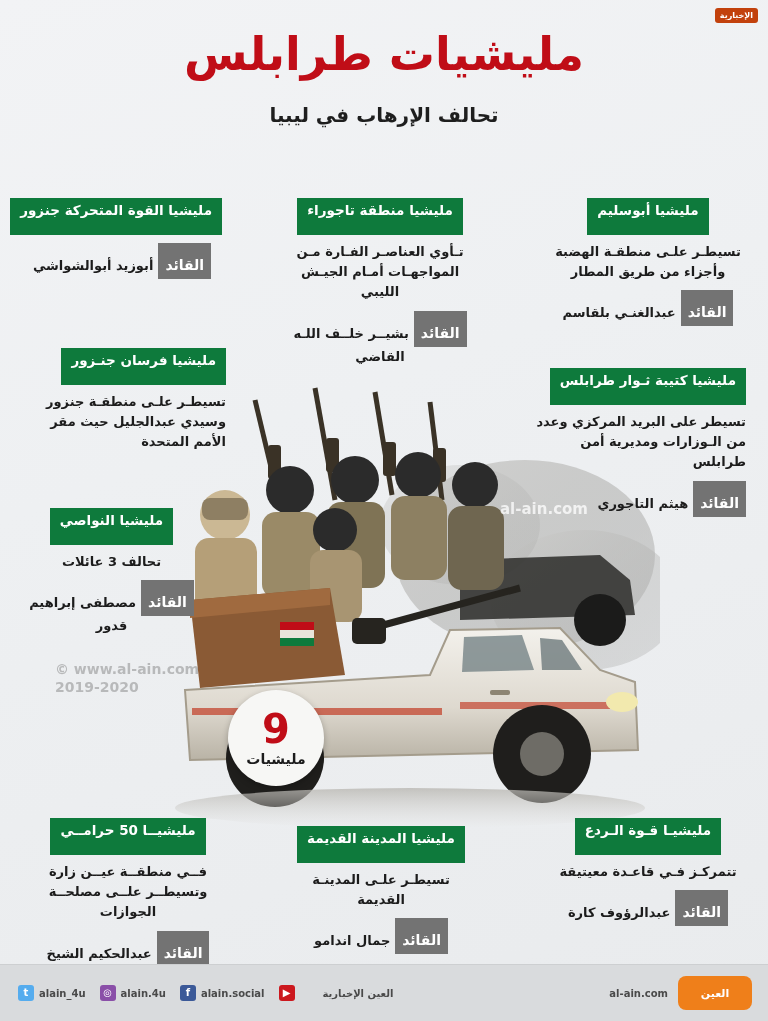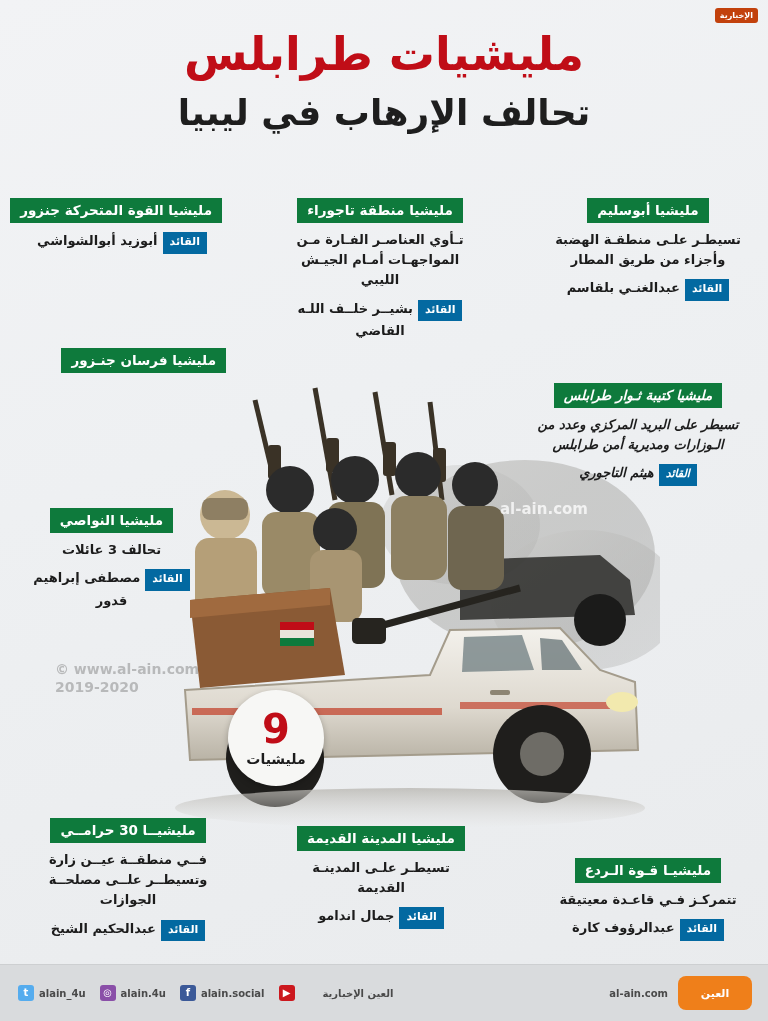--- a/index.html
+++ b/index.html
@@ -21,73 +21,73 @@
   }
   .title-main {
     font-size: 46px;
     font-weight: bold;
     color: #c00d17;
     letter-spacing: 0px;
     line-height: 1.15;
     direction: rtl;
   }
   .title-sub {
-    margin-top: 11px;
-    font-size: 36px;
+    margin-top: 22px;
+    font-size: 20px;
     font-weight: bold;
     color: #1e1e1e;
     direction: rtl;
   }
 
   
   .card { position: absolute; direction: rtl; }
   .card .name-bar {
     display: inline-block;
     background: #0e7a3c;
     color: #ffffff;
     font-size: 13.5px;
     font-weight: bold;
-    padding: 4px 10px 5px 10px;
+    padding: 4px 10px 17px 10px;
     line-height: 1.2;
     white-space: nowrap;
   }
   .card .desc {
     margin-top: 7px;
     font-size: 13px;
     line-height: 1.55;
     color: #1c1c1c;
     font-weight: bold;
   }
   .card .leader-line {
     margin-top: 8px;
     font-size: 13px;
     line-height: 1.5;
     color: #1c1c1c;
     font-weight: bold;
   }
   .leader-tag {
     display: inline-block;
-    background: #0369a1;
+    background: #737373;
     color: #fff;
     font-weight: bold;
-    font-size: 11px;
-    padding: 2px 7px 3px 7px;
+    font-size: 14px;
+    padding: 12px 7px 3px 7px;
     margin-left: 5px;
   }
 
   
   #card-abusalim    { top: 198px; right: 22px;  width: 196px; text-align: center; }
   #card-tajoura     { top: 198px; left: 282px;  width: 196px; text-align: center; }
   #card-janzour-mob { top: 198px; left: 22px;   width: 200px; text-align: center; }
 
-  #card-thuwar      { top: 383px; right: 22px;  width: 216px; text-align: center; font-style: italic; }
+  #card-thuwar      { top: 368px; right: 22px;  width: 216px; text-align: right; }
   #card-forsan      { top: 348px; left: 40px;   width: 186px; text-align: right; }
   #card-nawasi      { top: 508px; left: 24px;   width: 175px; text-align: center; }
 
-  #card-rada        { top: 818px; right: 22px;  width: 196px; text-align: center; margin-top: 40px; }
+  #card-rada        { top: 818px; right: 22px;  width: 196px; text-align: center; }
   #card-oldcity     { top: 826px; left: 288px;  width: 186px; text-align: center; }
   #card-harami42    { top: 818px; left: 30px;   width: 196px; text-align: center; }
 
   
   .photo {
     position: absolute;
     top: 330px; left: 130px;
     width: 530px; height: 500px;
   }
   .photo svg { width: 100%; height: 100%; display: block; }
@@ -337,20 +337,21 @@
 <div class="card" id="card-thuwar">
   <div class="name-bar">مليشيا كتيبة ثـوار طرابلس</div>
   <div class="desc">تسيطر على البريد المركزي وعدد من الـوزارات ومديرية أمن طرابلس</div>
   <div class="leader-line">
     <span class="leader-tag">القائد</span><span>هيثم التاجوري</span>
   </div>
 </div>
 
 <div class="card" id="card-forsan">
   <div class="name-bar">مليشيا فرسان جنـزور</div>
+  <div class="desc">تسيطـر علـى منطقـة جنزور وسيدي عبدالجليل حيث مقر الأمم المتحدة</div>
 </div>
 
 <div class="card" id="card-nawasi">
   <div class="name-bar">مليشيا النواصي</div>
   <div class="desc">تحالف 3 عائلات</div>
   <div class="leader-line">
     <span class="leader-tag">القائد</span><span>مصطفى إبراهيم قدور</span>
   </div>
 </div>
 
@@ -364,21 +365,21 @@
 
 <div class="card" id="card-oldcity">
   <div class="name-bar">مليشيا المدينة القديمة</div>
   <div class="desc">تسيطـر علـى المدينـة القديمة</div>
   <div class="leader-line">
     <span class="leader-tag">القائد</span><span>جمال اندامو</span>
   </div>
 </div>
 
 <div class="card" id="card-harami42">
-  <div class="name-bar">مليشيــا 30 حرامــي</div>
+  <div class="name-bar">مليشيــا 50 حرامــي</div>
   <div class="desc">فــي منطقــة عيــن زارة وتسيطــر علــى مصلحــة الجوازات</div>
   <div class="leader-line">
     <span class="leader-tag">القائد</span><span>عبدالحكيم الشيخ</span>
   </div>
 </div>
 
 <div class="footer">
   <div class="social">
     <div class="item">
       <span class="sq tw">

